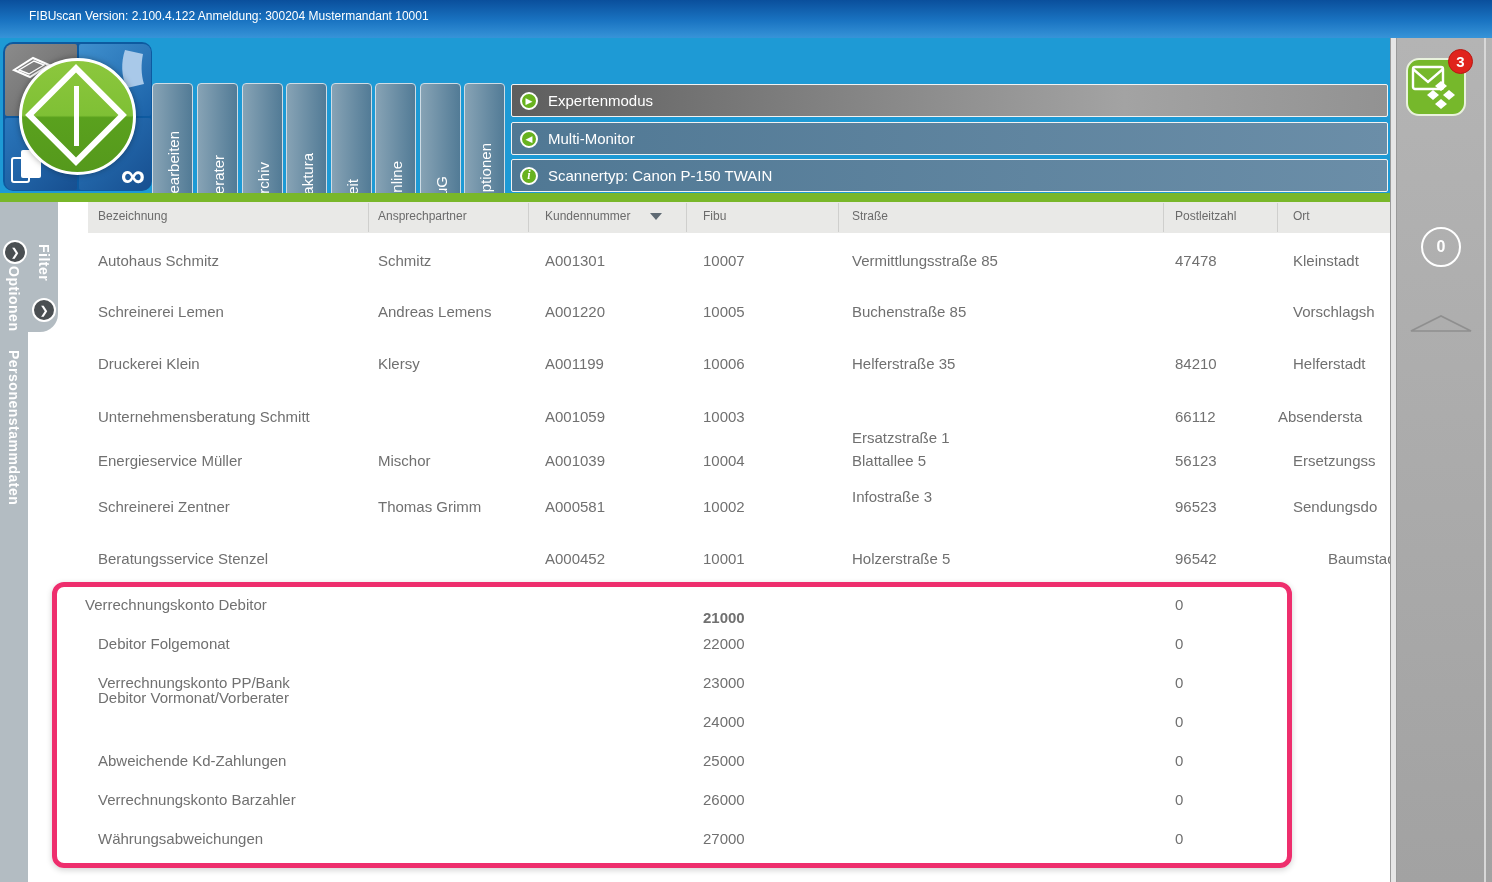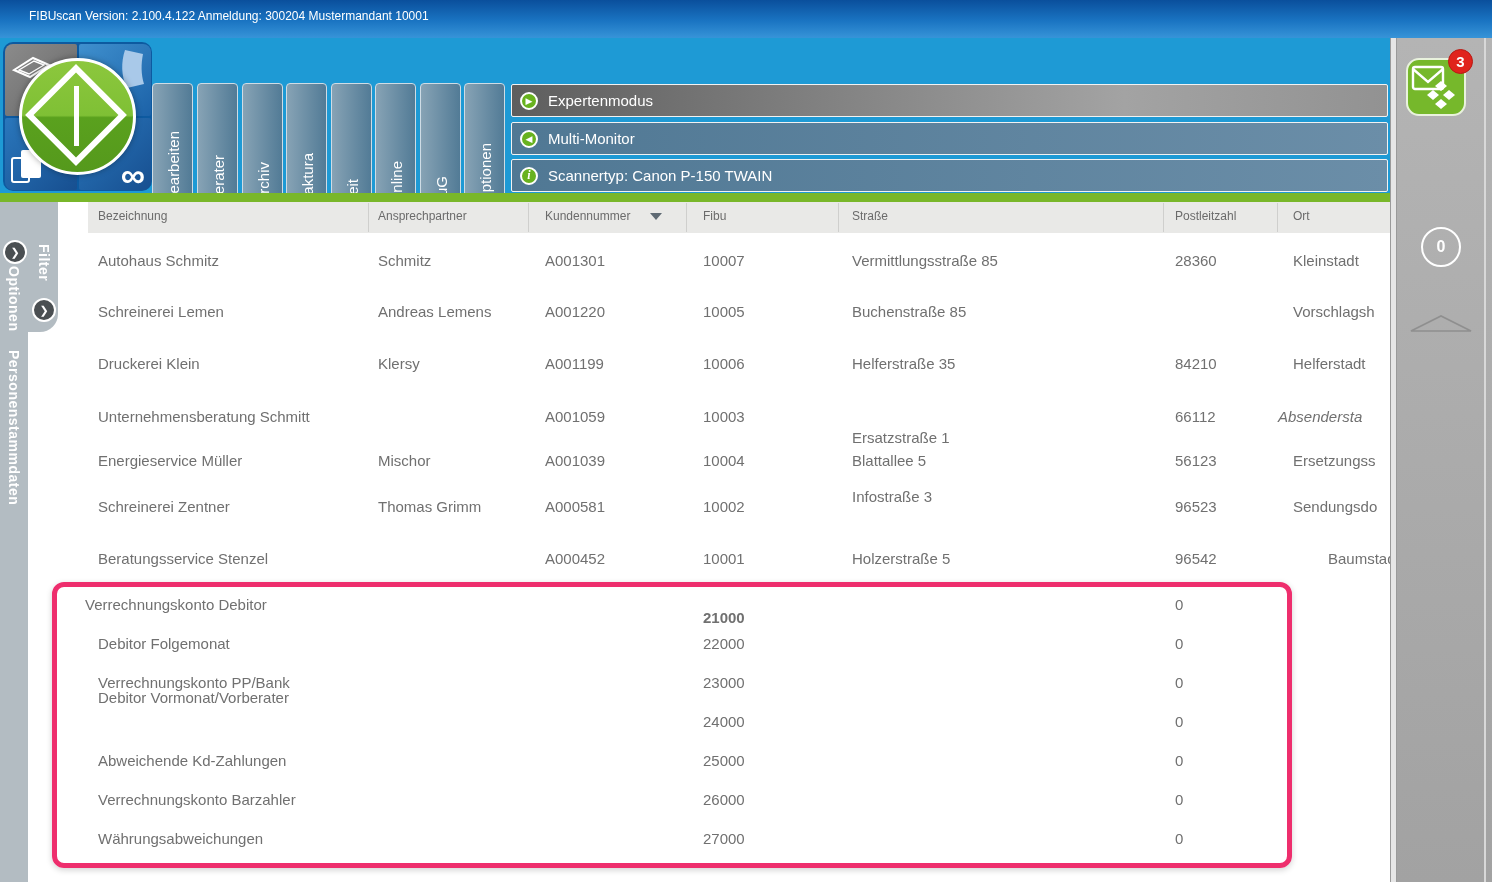--- a/index.html
+++ b/index.html
@@ -248,21 +248,21 @@
         <div class="hsep" style="left: 1277px;"></div>
         <div class="sort-icon" style="left: 650px; top: 20px;"></div>
       </div>
     <div id="rows">
         <div>
           <span class="cell" style="left: 98px; top: 59px;">Autohaus Schmitz</span>
           <span class="cell" style="left: 378px; top: 59px;">Schmitz</span>
           <span class="cell" style="left: 545px; top: 59px;">A001301</span>
           <span class="cell" style="left: 703px; top: 59px;">10007</span>
           <span class="cell" style="left: 852px; top: 59px;">Vermittlungsstraße 85</span>
-          <span class="cell" style="left: 1175px; top: 59px;">28360</span>
+          <span class="cell" style="left: 1175px; top: 59px;">47478</span>
           <span class="cell" style="left: 1293px; top: 59px;">Kleinstadt</span>
         </div>
         <div>
           <span class="cell" style="left: 98px; top: 110px;">Schreinerei Lemen</span>
           <span class="cell" style="left: 378px; top: 110px;">Andreas Lemens</span>
           <span class="cell" style="left: 545px; top: 110px;">A001220</span>
           <span class="cell" style="left: 703px; top: 110px;">10005</span>
           <span class="cell" style="left: 852px; top: 110px;">Buchenstraße 85</span>
           <span class="cell" style="left: 1293px; top: 110px;">Vorschlagsh</span>
         </div>
@@ -274,21 +274,21 @@
           <span class="cell" style="left: 852px; top: 162px;">Helferstraße 35</span>
           <span class="cell" style="left: 1175px; top: 162px;">84210</span>
           <span class="cell" style="left: 1293px; top: 162px;">Helferstadt</span>
         </div>
         <div>
           <span class="cell" style="left: 98px; top: 215px;">Unternehmensberatung Schmitt</span>
           <span class="cell" style="left: 545px; top: 215px;">A001059</span>
           <span class="cell" style="left: 703px; top: 215px;">10003</span>
           <span class="cell" style="left: 852px; top: 215px; margin-top: 21px;">Ersatzstraße 1</span>
           <span class="cell" style="left: 1175px; top: 215px;">66112</span>
-          <span class="cell" style="left: 1278px; top: 215px; font-style: italic;">Absendersta</span>
+          <span class="cell" style="left: 1278px; top: 215px;">Absendersta</span>
         </div>
         <div>
           <span class="cell" style="left: 98px; top: 259px;">Energieservice Müller</span>
           <span class="cell" style="left: 378px; top: 259px;">Mischor</span>
           <span class="cell" style="left: 545px; top: 259px;">A001039</span>
           <span class="cell" style="left: 703px; top: 259px;">10004</span>
           <span class="cell" style="left: 852px; top: 259px;">Blattallee 5</span>
           <span class="cell" style="left: 1175px; top: 259px;">56123</span>
           <span class="cell" style="left: 1293px; top: 259px;">Ersetzungss</span>
         </div>

